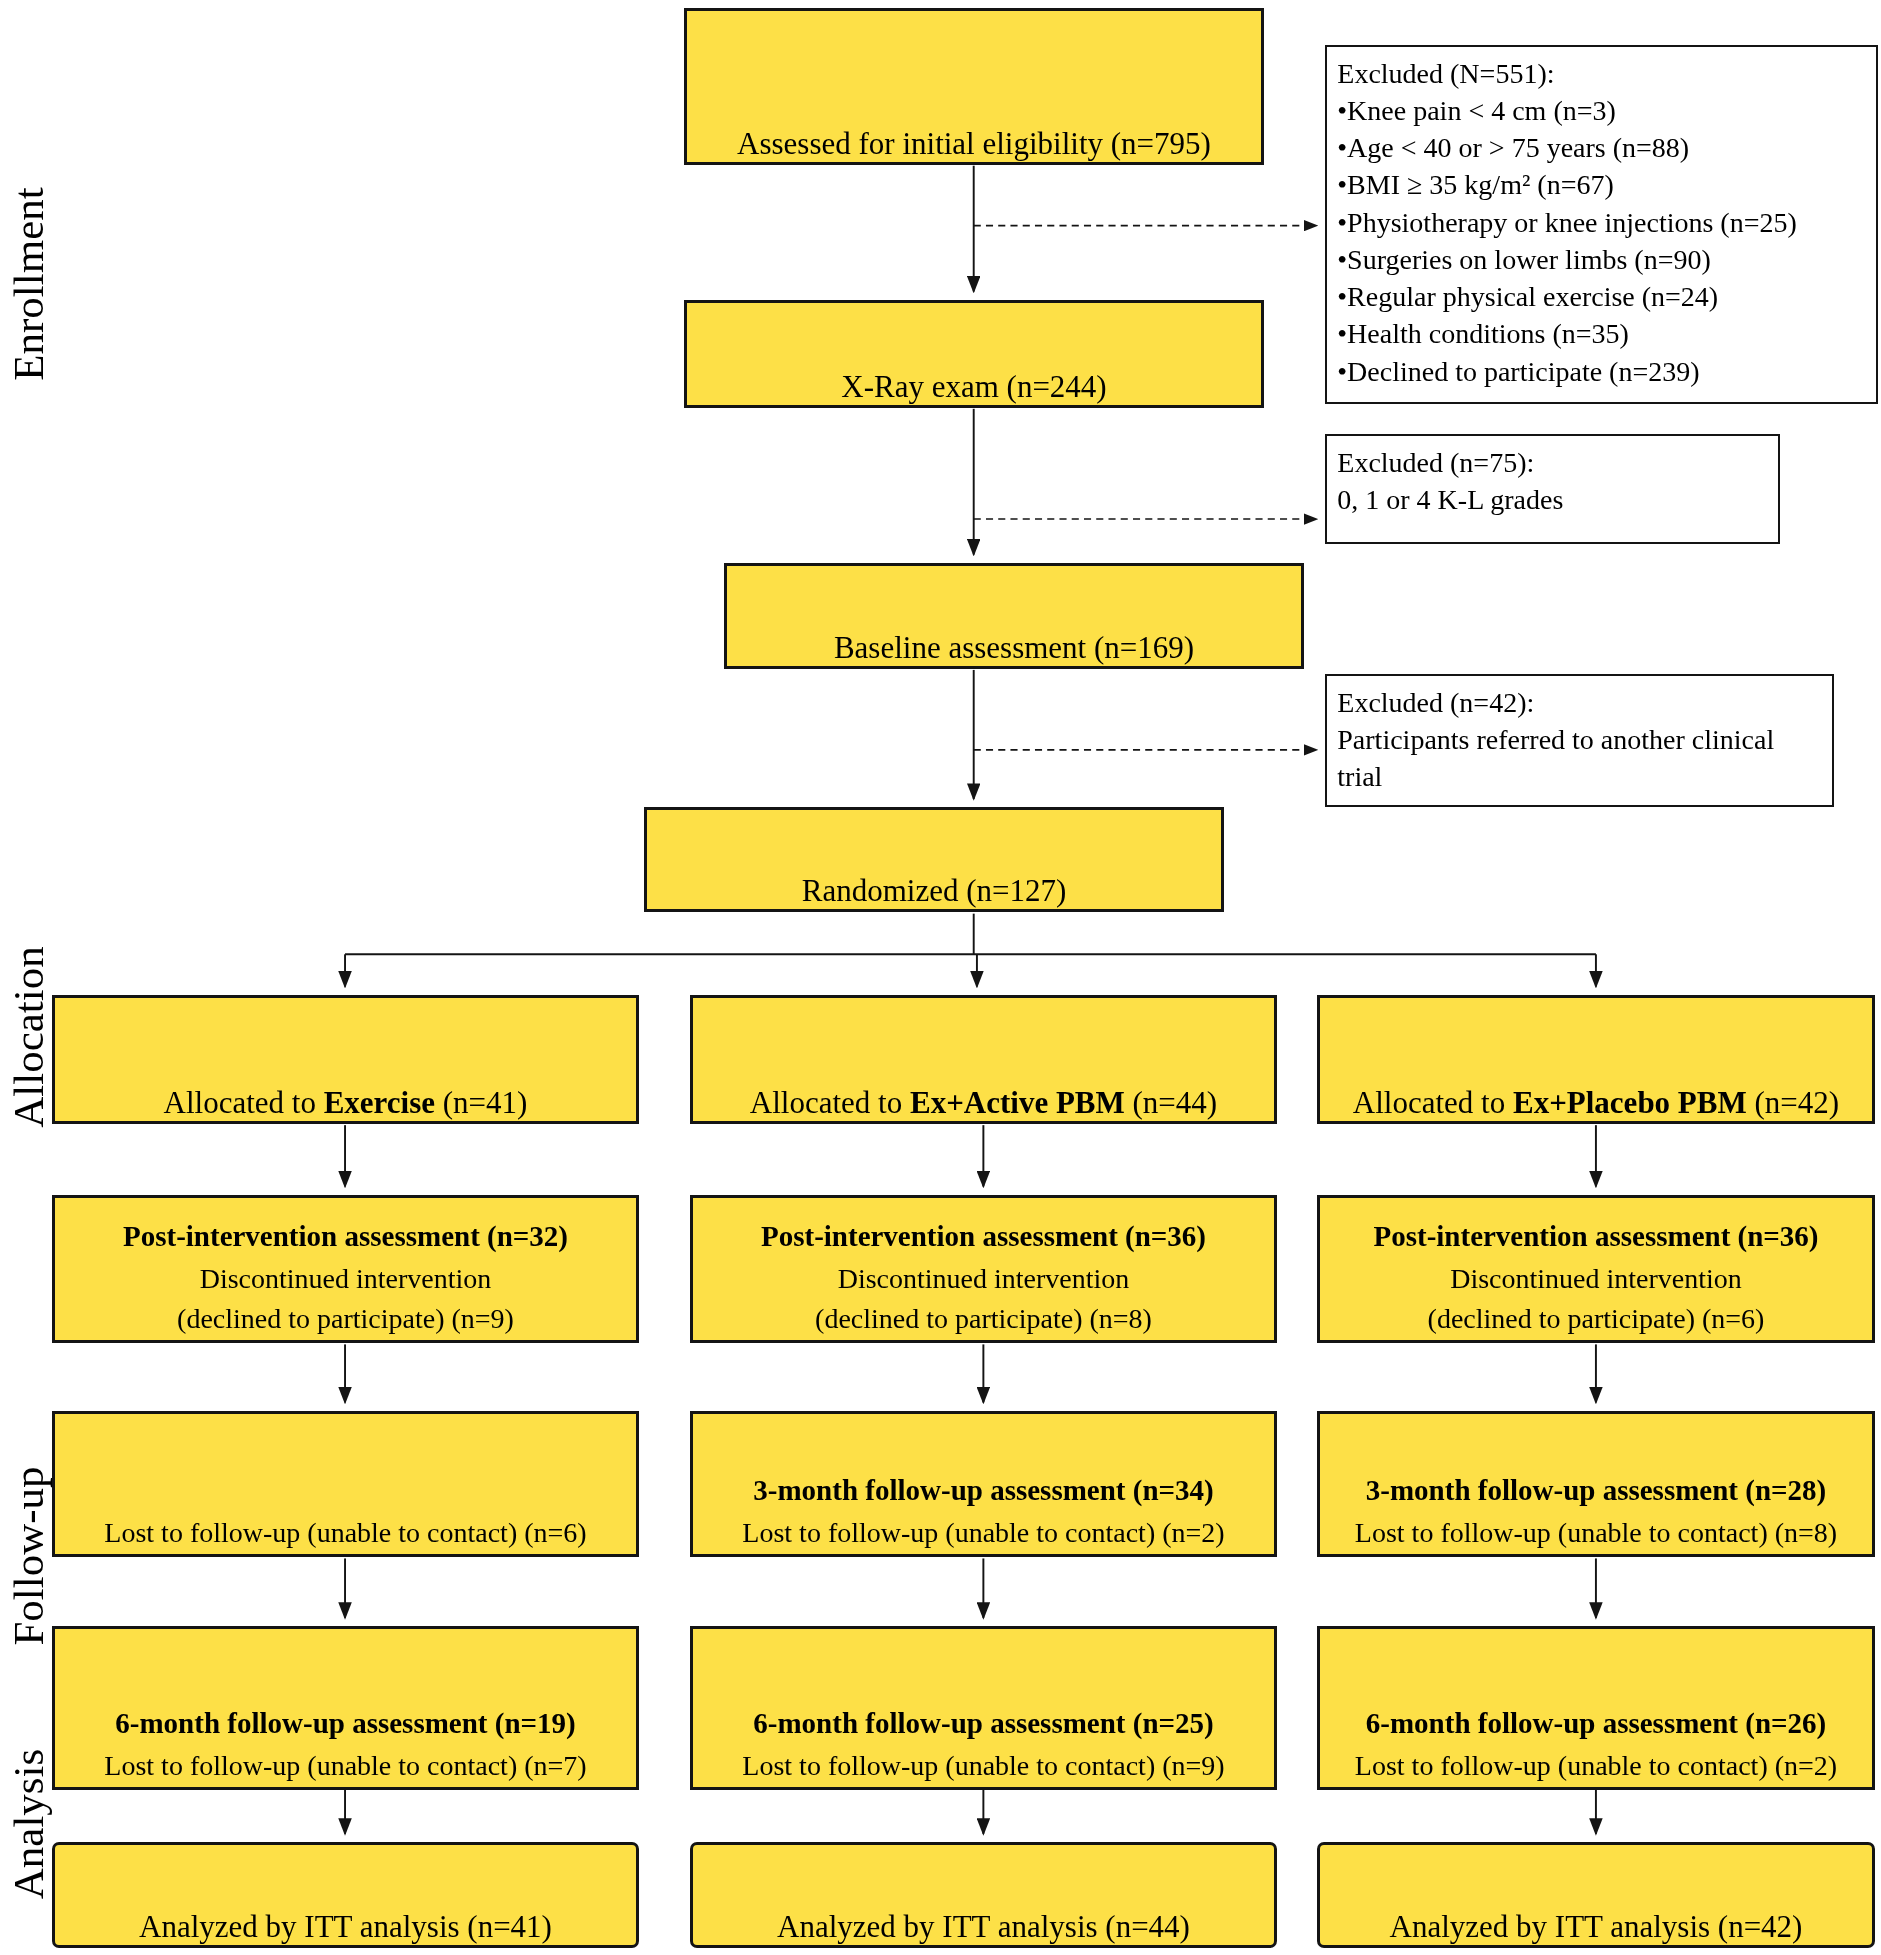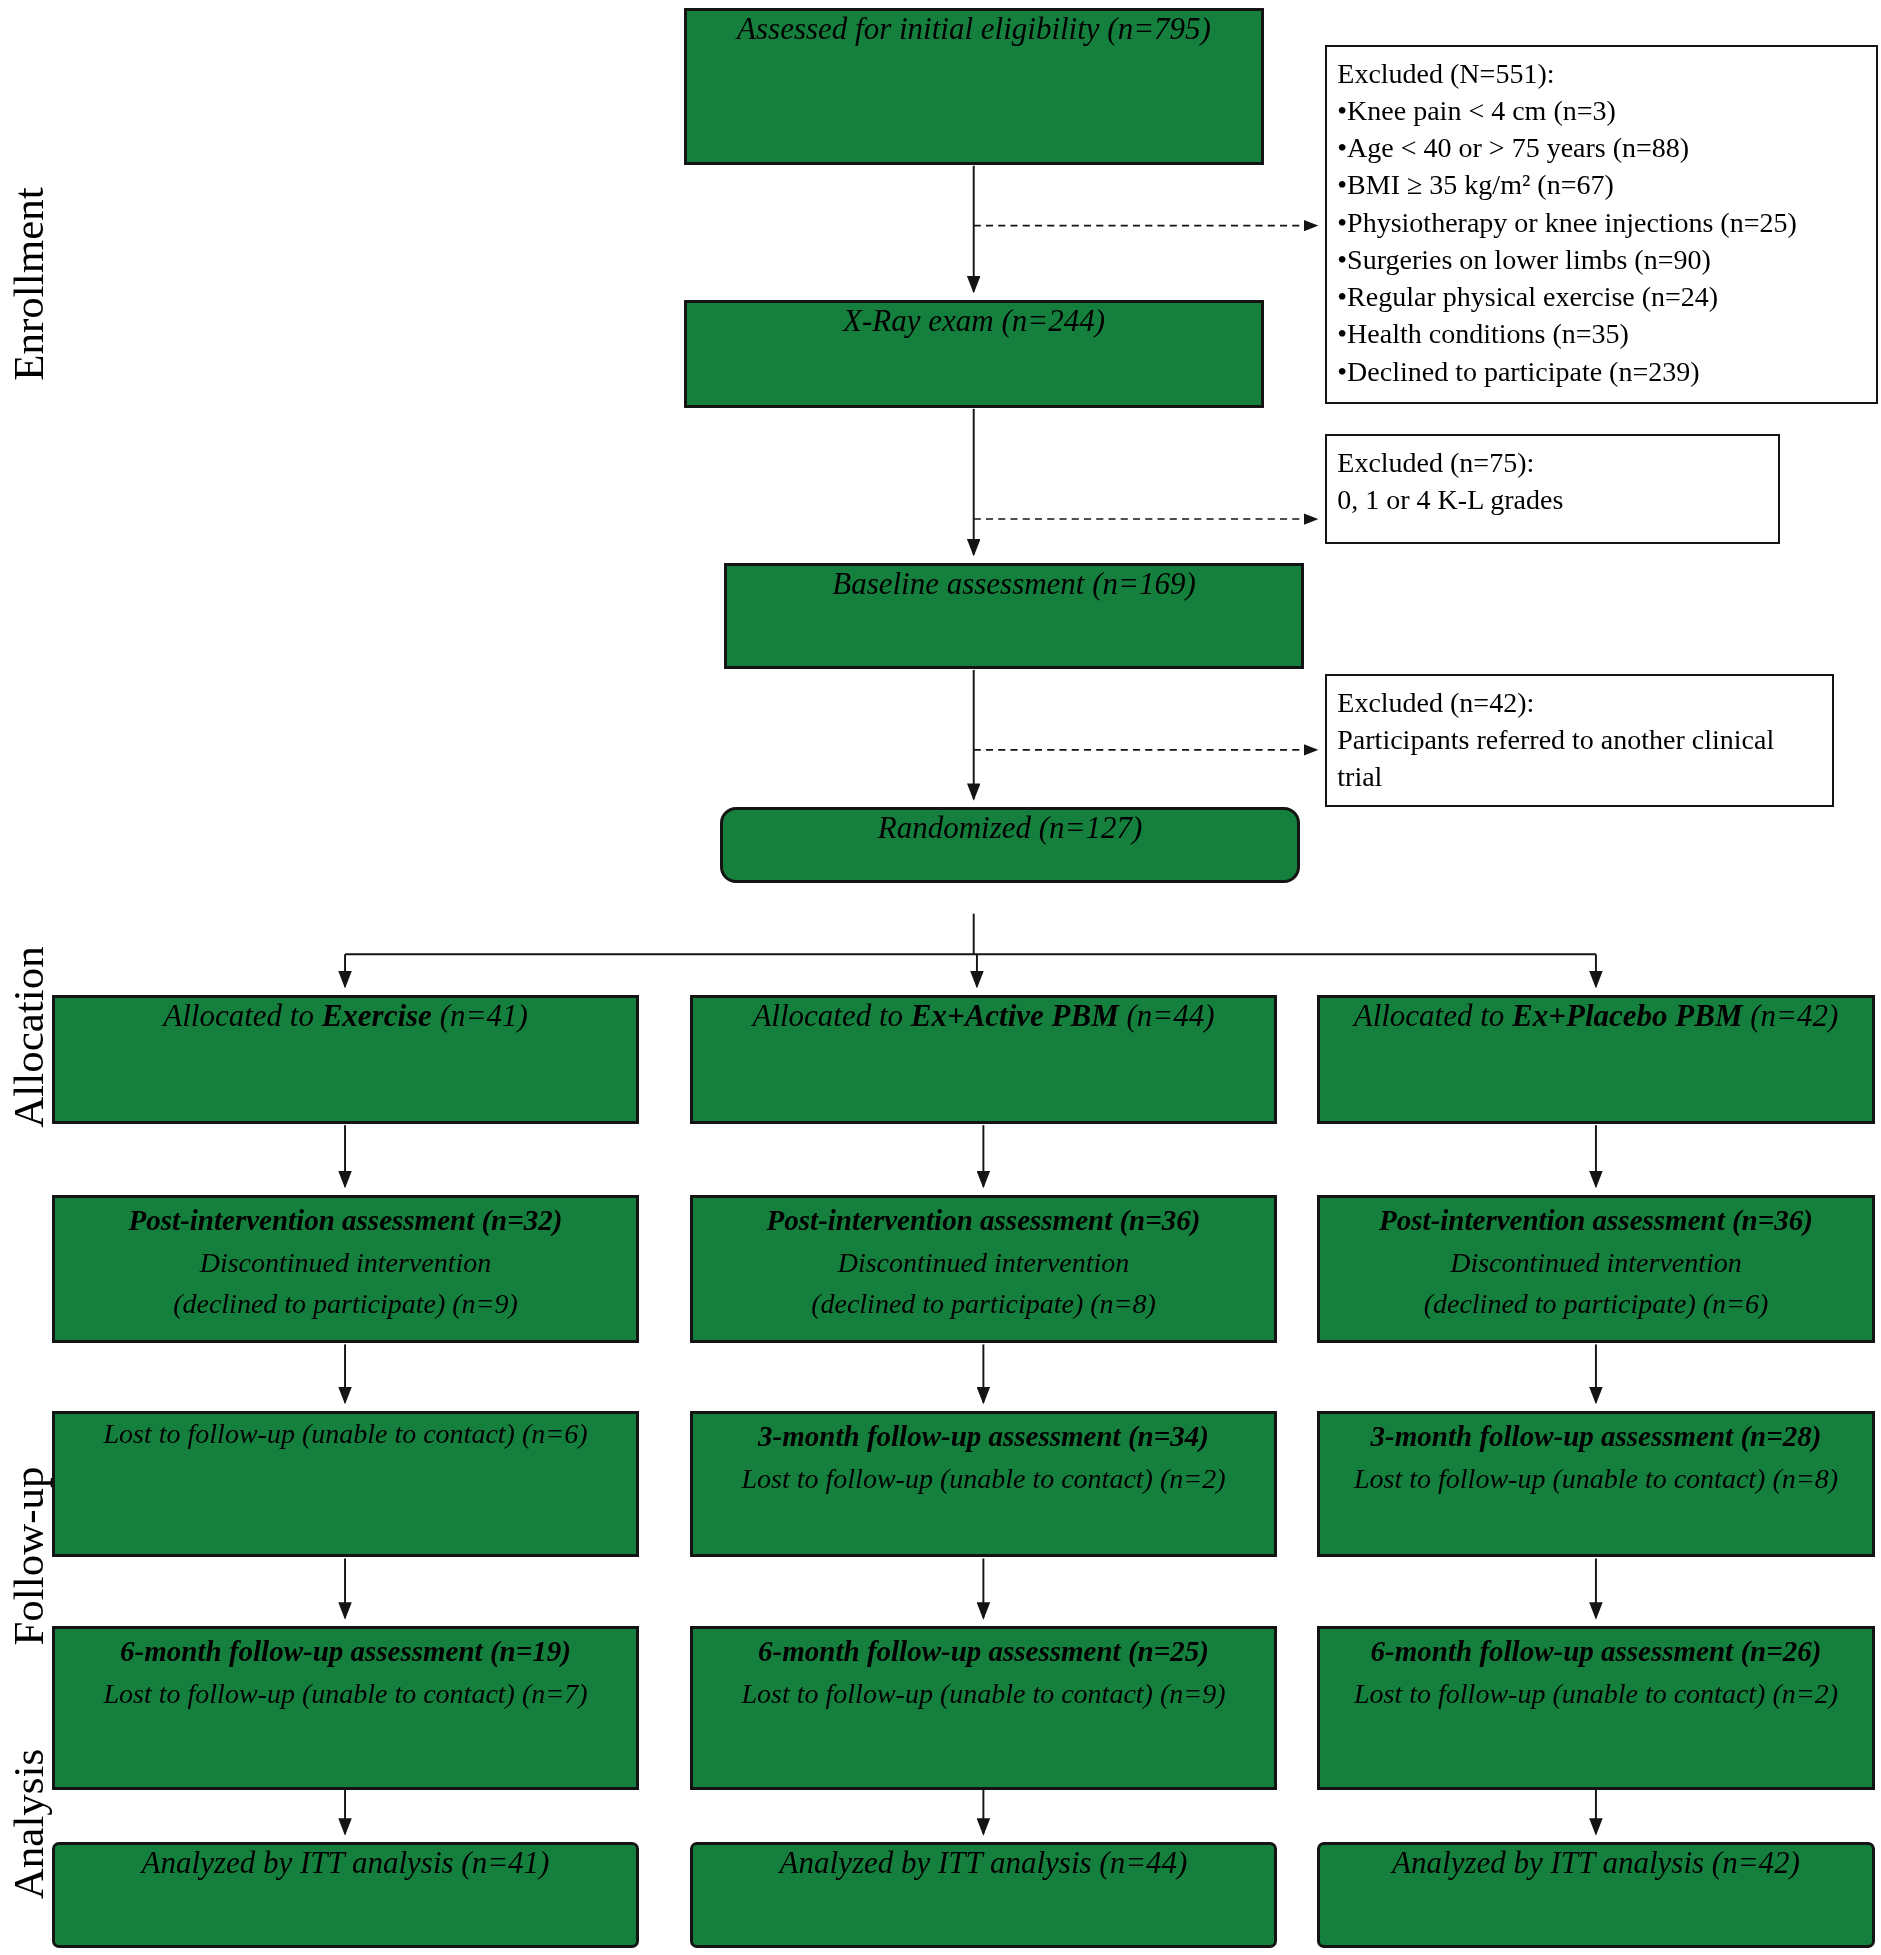--- a/index.html
+++ b/index.html
@@ -3,32 +3,31 @@
 <meta charset="utf-8">
 <style>
   html,body { margin:0; padding:0; background:#ffffff; }
   #canvas {
     position:relative; width:1881px; height:1955px; background:#ffffff;
     font-family:"Liberation Serif", serif; color:#000;
   }
   svg.connectors { position:absolute; left:0; top:0; width:1881px; height:1955px; }
 
   .box {
-    position:absolute; background:#15803d; border:3.2px solid #141414; box-sizing:border-box;
-    display:flex; flex-direction:column; align-items:center; justify-content:flex-start;
+    position:absolute; background:#fde047; border:3.2px solid #141414; box-sizing:border-box;
+    display:flex; flex-direction:column; align-items:center; justify-content:flex-end;
     text-align:center;
-    font-style:italic;
   }
   .flow-line { white-space:nowrap; }
 
   
   #box-assessed   { left:684px; top:7.7px;   width:580px; height:157px; font-size:31px; }
   #box-xray       { left:684px; top:300px;  width:580px; height:108px; font-size:31px; }
   #box-baseline   { left:724px; top:563px;  width:580px; height:106px; font-size:31px; }
-  #box-randomized { left:720px; top:807px; width:580px; height:76px; font-size:31px;border-radius:16px; }
+  #box-randomized { left:644px; top:807px; width:580px; height:105px; font-size:31px; }
 
   
   .excluded {
     position:absolute; background:#fff; border:2.6px solid #141414; box-sizing:border-box;
     text-align:left; padding:7.7px 10.3px; font-size:28px; line-height:1.33;
   }
   #excl-1 { left:1325px; top:45px;   width:553px; height:359px; }
   #excl-2 { left:1325px; top:434px;  width:455px; height:110px; }
   #excl-3 { left:1325px; top:674px; width:509px; height:133px; }
   .excl-title { font-weight:normal; }

